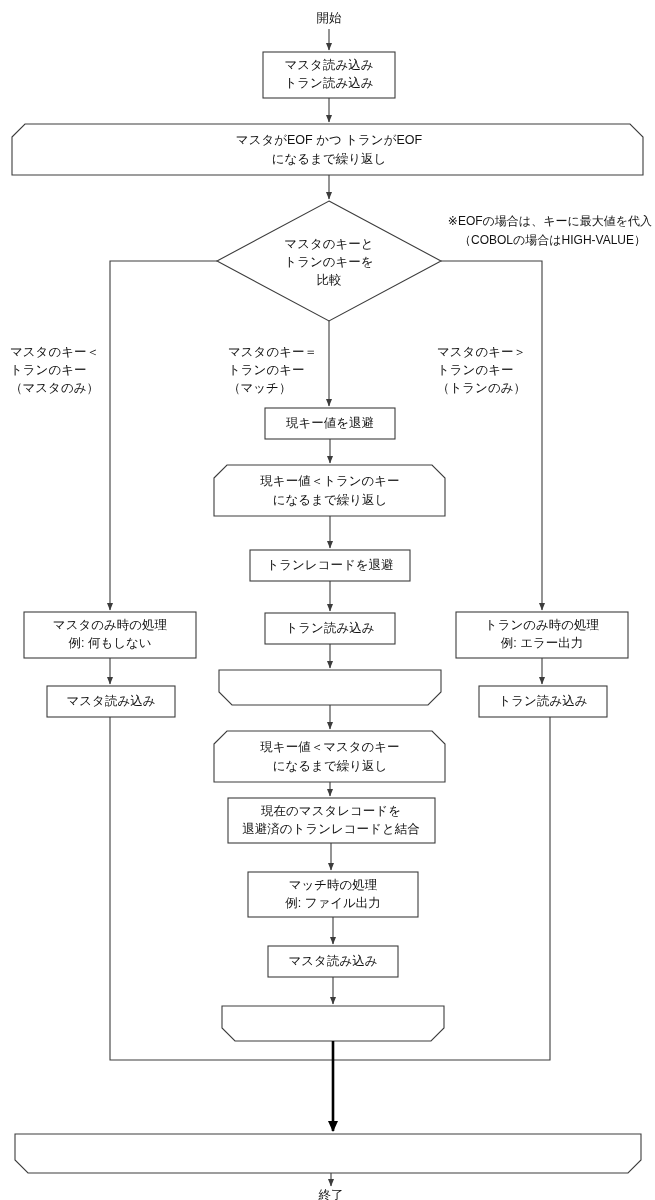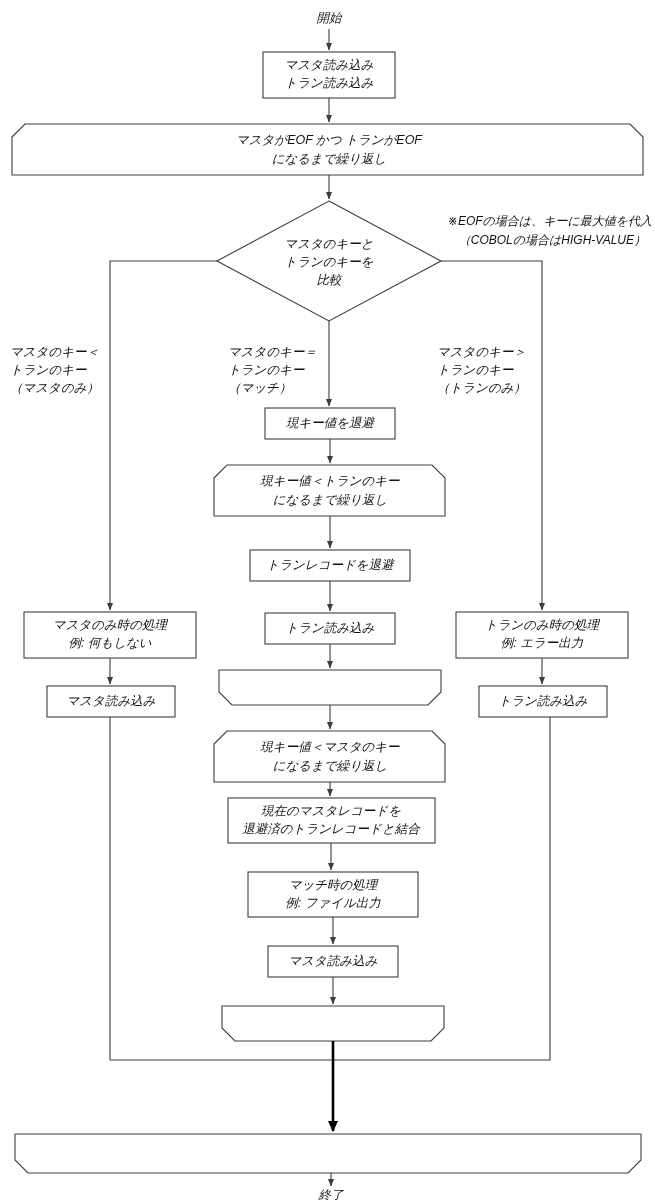--- a/index.html
+++ b/index.html
@@ -1,18 +1,18 @@
 <!DOCTYPE html>
 <html><head>
 <meta charset="utf-8">
 <style>
   html,body{margin:0;padding:0;background:#ffffff;}
   body{width:655px;height:1200px;overflow:hidden;
        font-family:"Liberation Sans","DejaVu Sans",sans-serif;}
-  #canvas{position:relative;width:655px;height:1200px;font-style:italic;}
+  #canvas{position:relative;width:655px;height:1200px;}
   svg{position:absolute;top:0;left:0;width:655px;height:1200px;}
   .sh{fill:#ffffff;stroke:#3c3c3c;stroke-width:1.1;}
   .ln{stroke:#3c3c3c;stroke-width:1.1;fill:none;}
   .ln-thick{stroke:#000000;stroke-width:2.6;fill:none;}
   .txt{font-size:12.5px;fill:#111111;text-anchor:middle;
        font-family:"Liberation Sans","DejaVu Sans",sans-serif;
        dominant-baseline:middle;}
   .txt-l{font-size:12.5px;fill:#111111;text-anchor:start;
        font-family:"Liberation Sans","DejaVu Sans",sans-serif;
        dominant-baseline:middle;}

